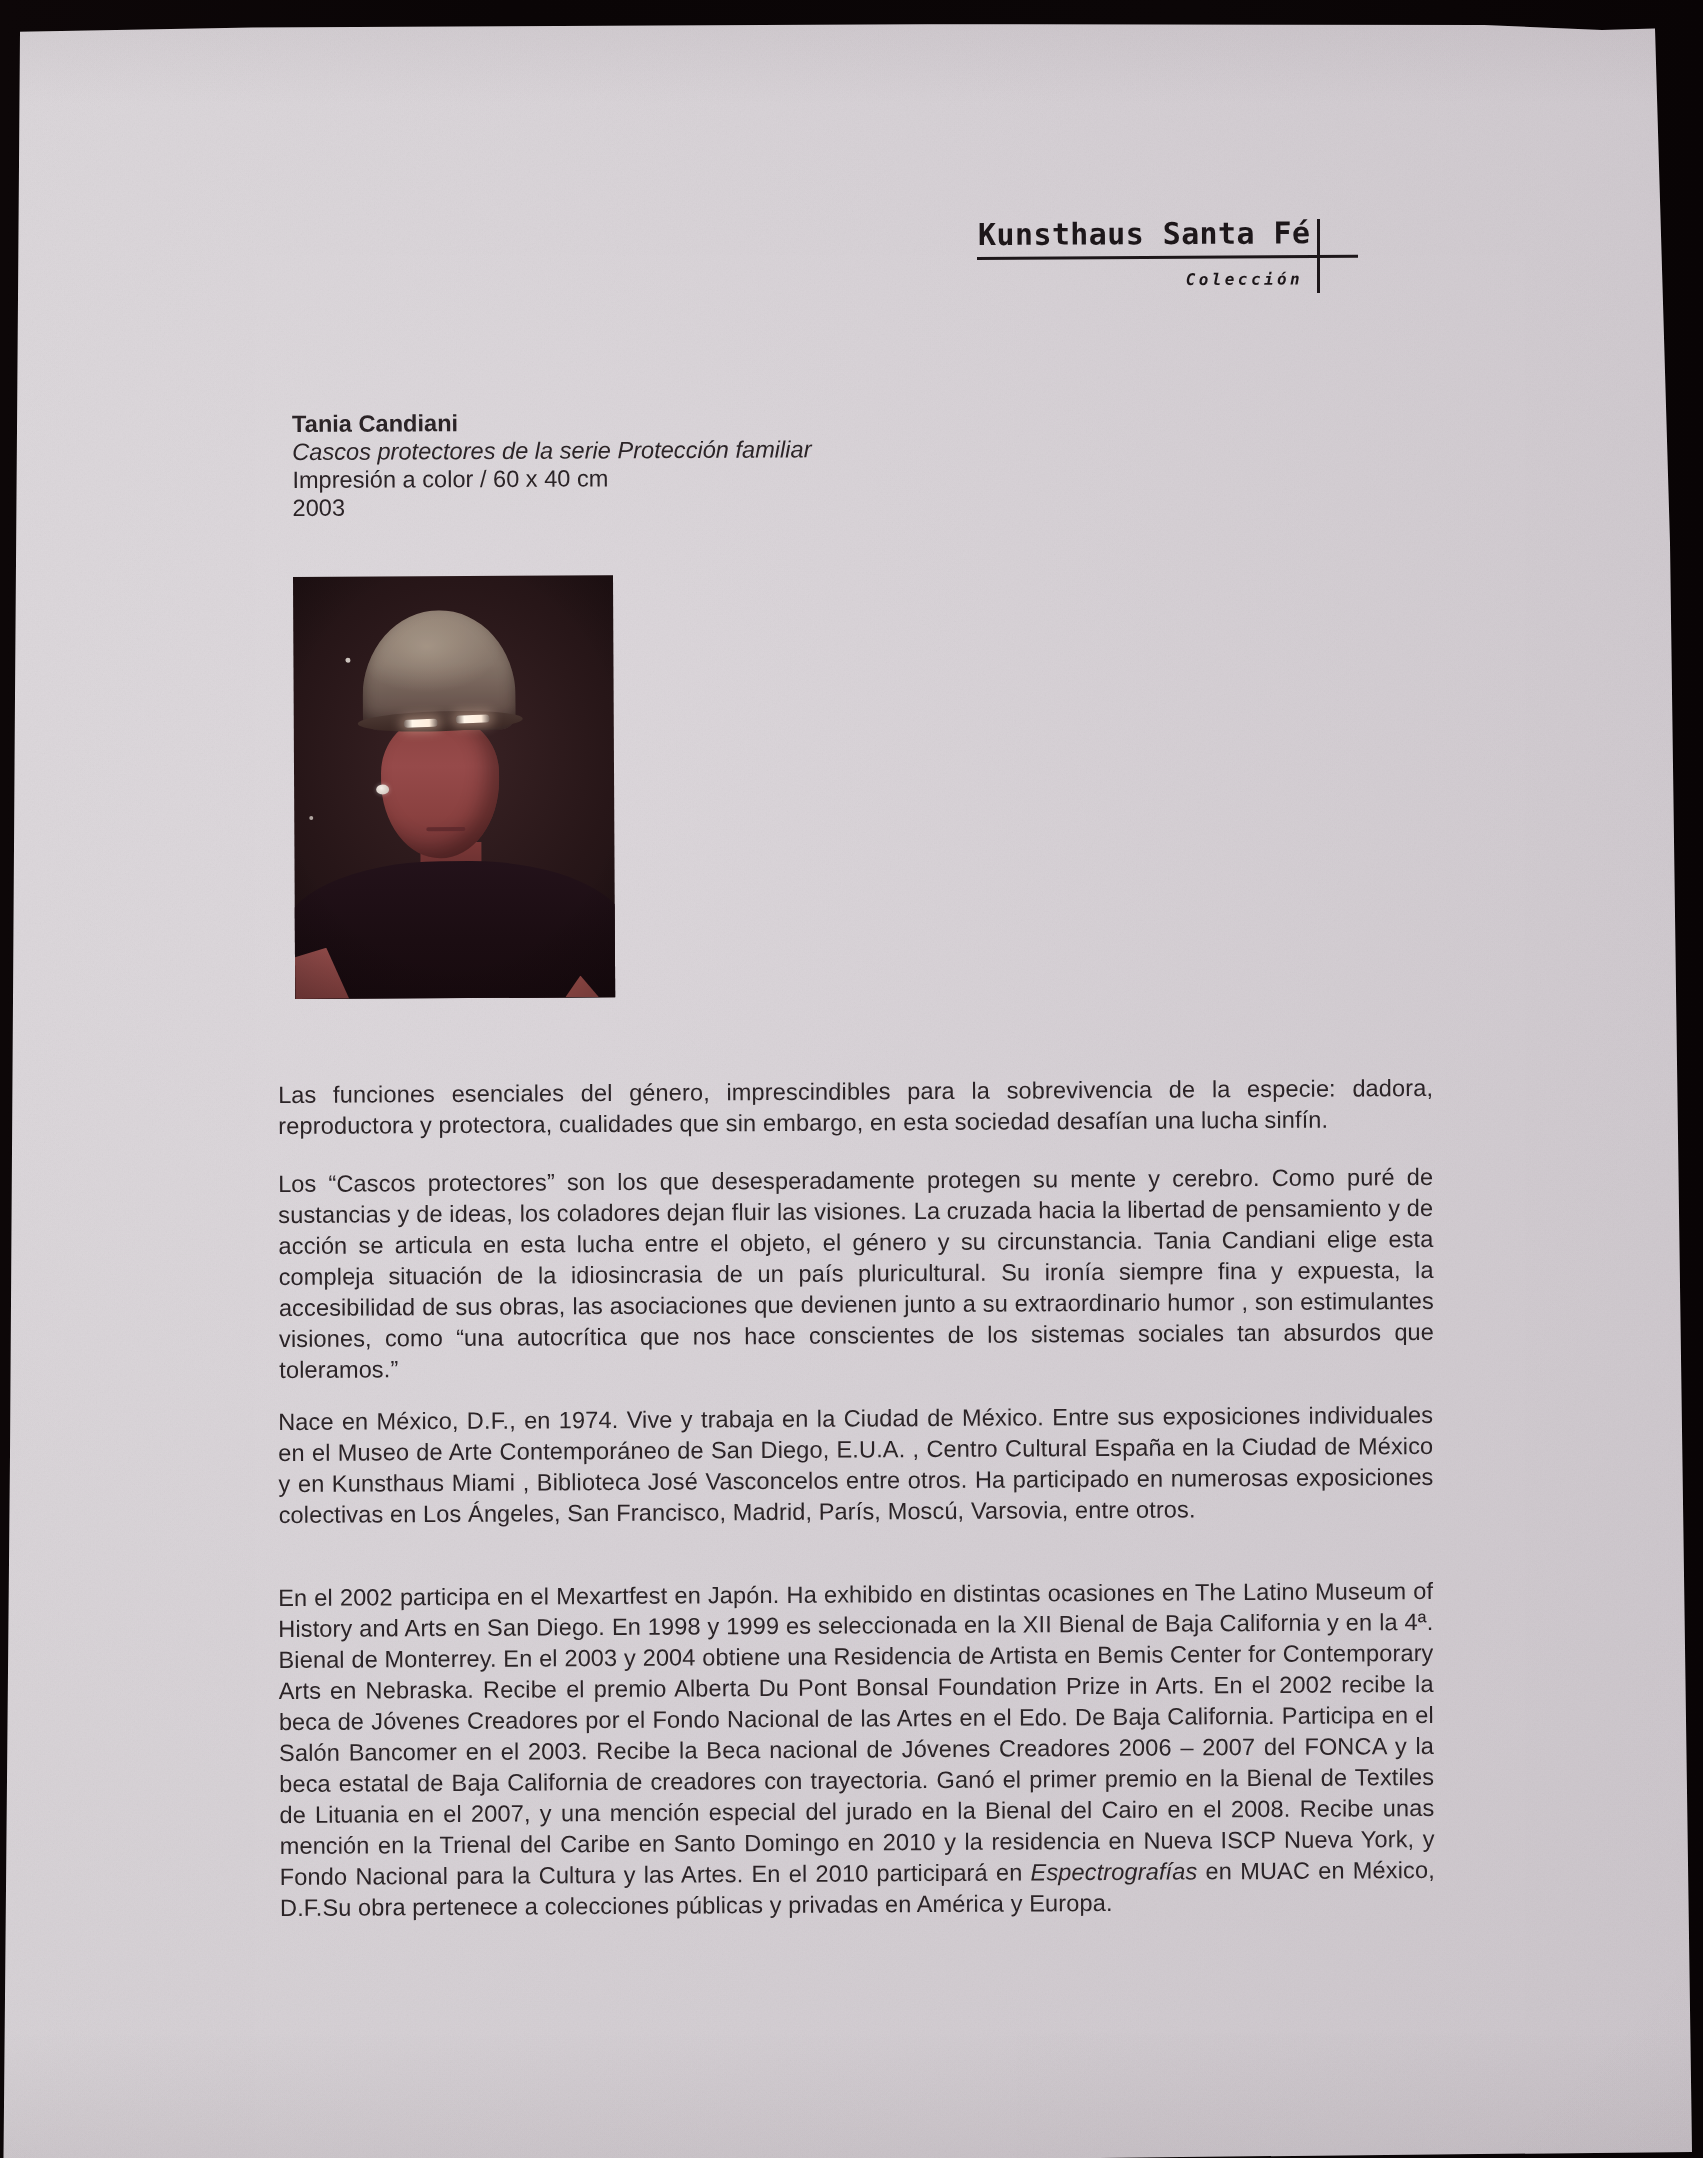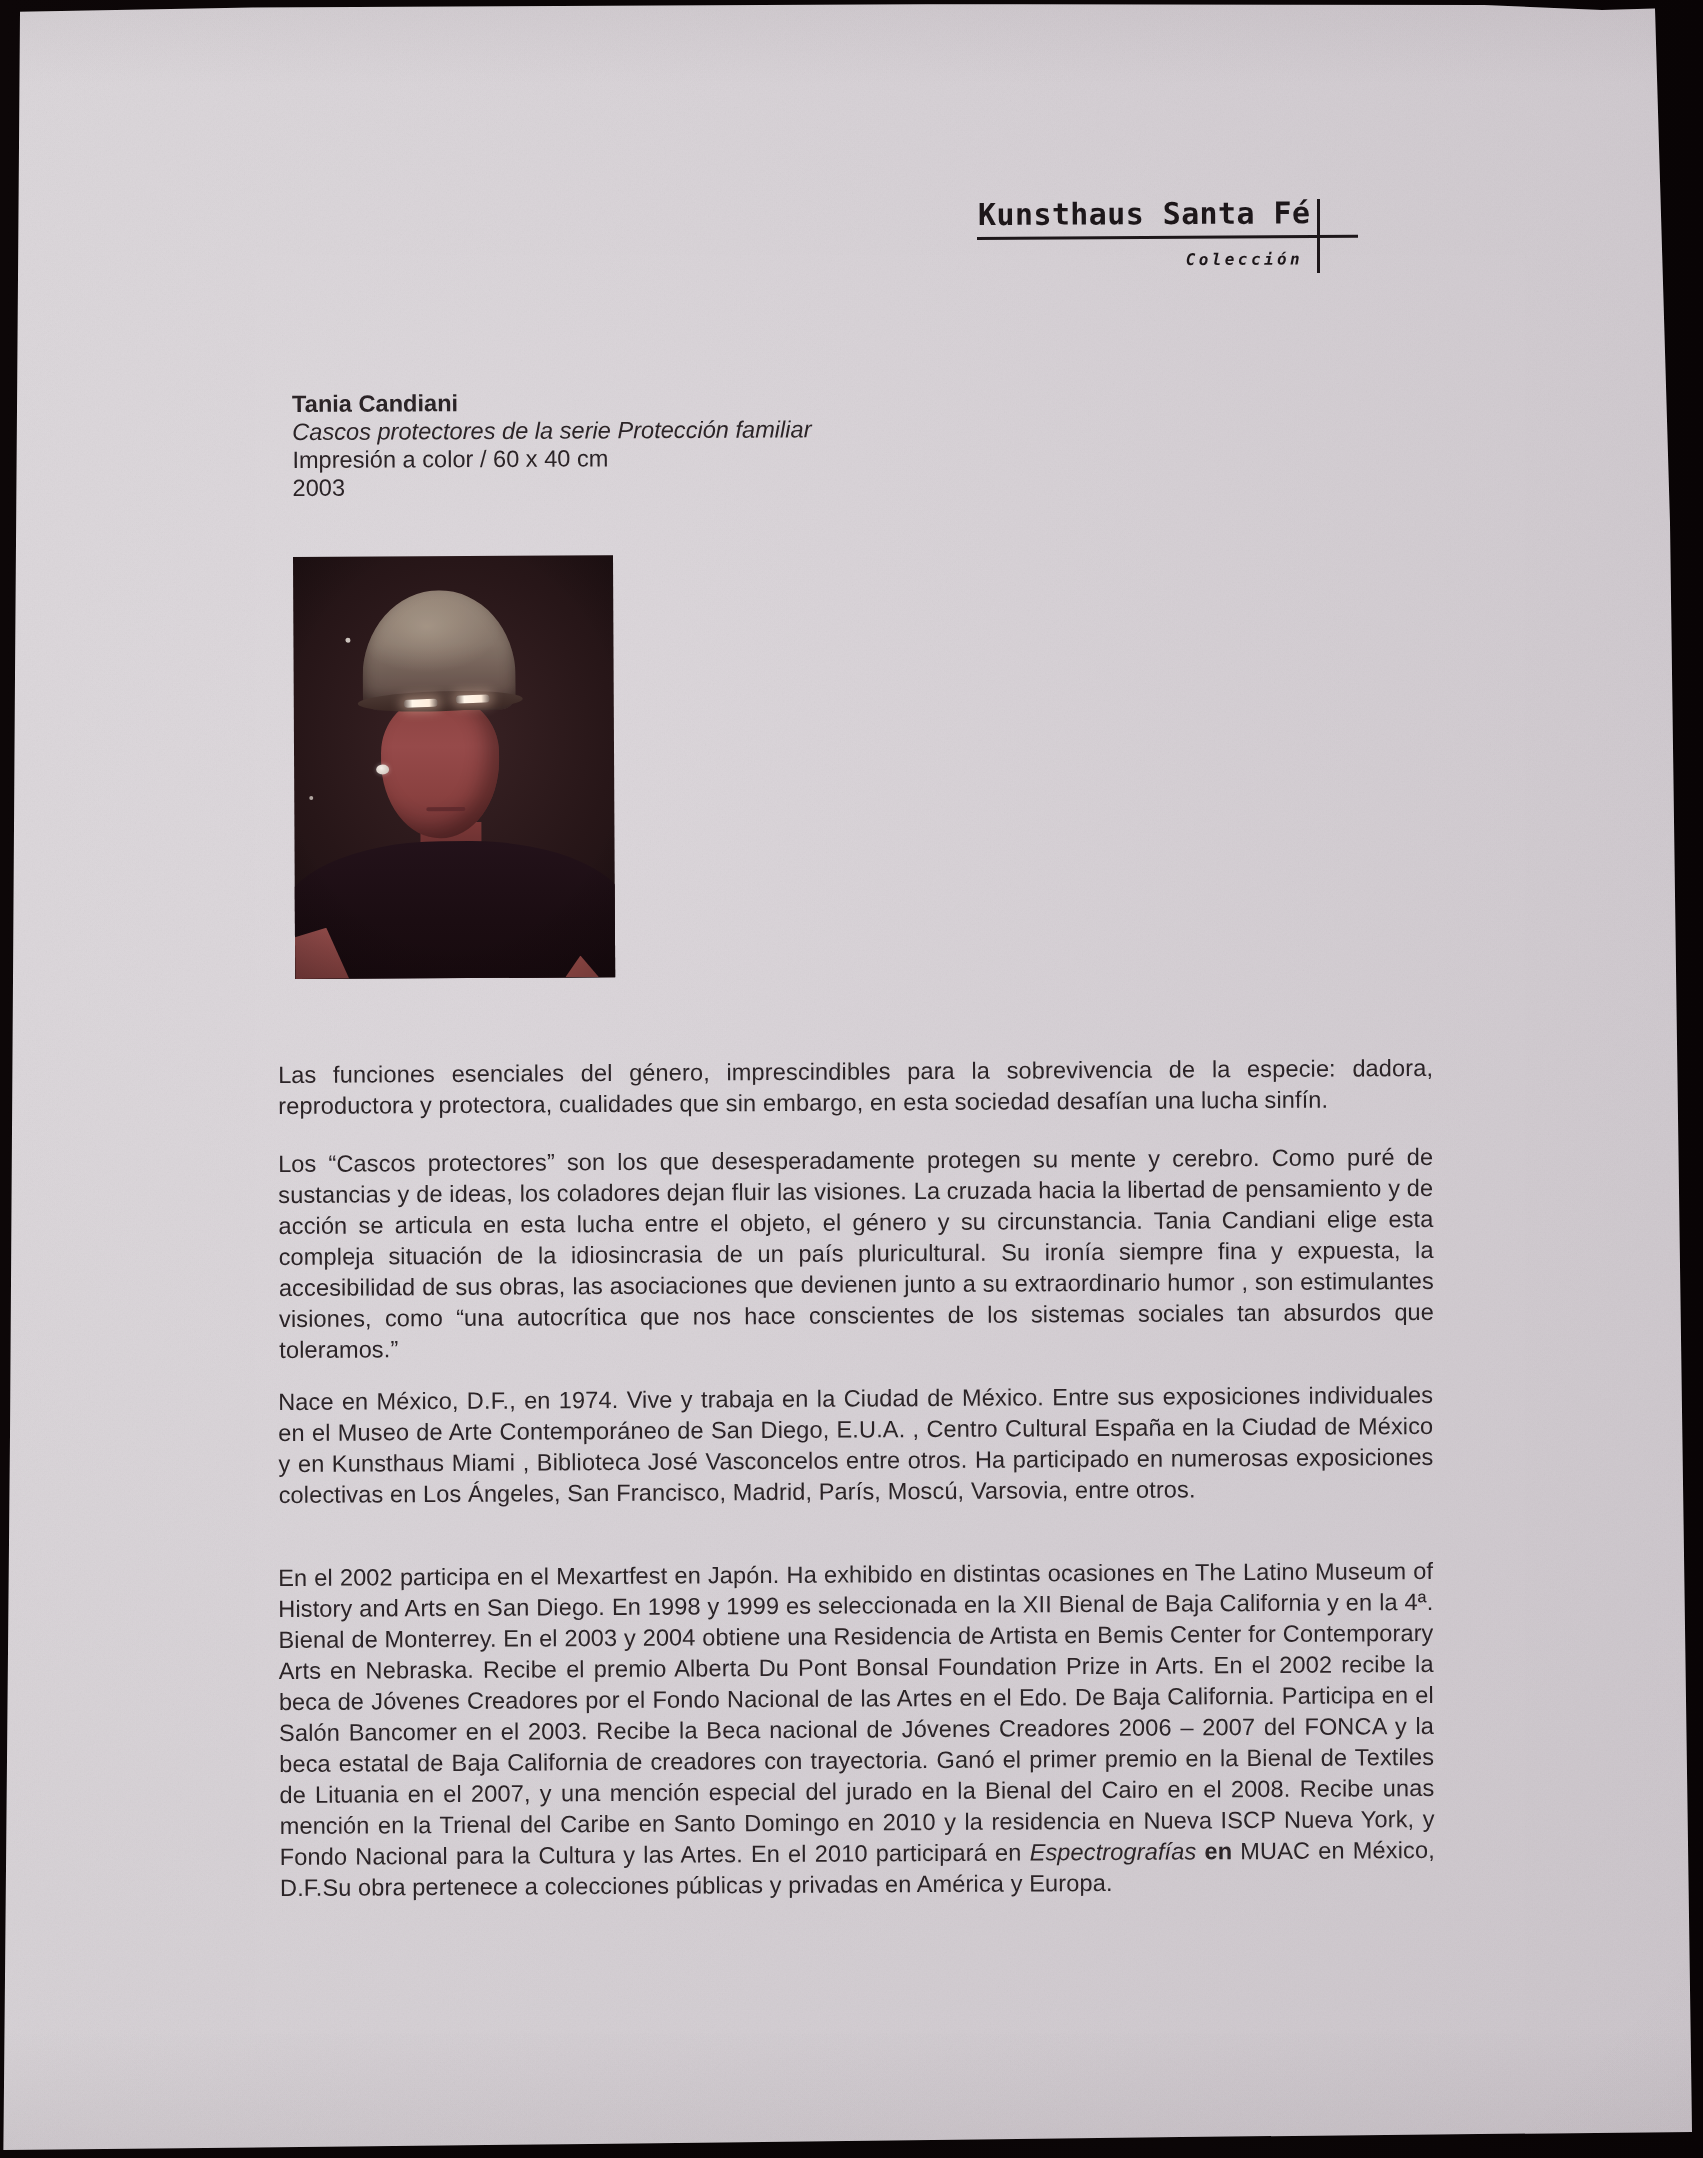--- a/index.html
+++ b/index.html
@@ -23,20 +23,21 @@
     inset: 0;
     background:
       radial-gradient(ellipse 140% 120% at 30% 35%, rgba(255,255,255,0.06), rgba(0,0,0,0.05) 90%),
       linear-gradient(100deg, var(--paper_hi) 0%, var(--paper) 45%, var(--paper_lo) 100%);
     clip-path: polygon(
       20px 11.8px, 253px 7.6px, 928px 4.2px, 1484px 5px, 1602px 10px, 1655px 8.4px,
       1670px 523px, 1680px 1265px, 1692px 2132px,
       1181px 2137px, 590px 2144px, 3.4px 2150px,
       10px 1434px, 15px 675px
     );
+    margin-top: 20px;
   }
   .paper-shade {
     position: absolute;
     inset: 0;
     background:
       radial-gradient(ellipse 120% 110% at 45% 45%, rgba(0,0,0,0) 60%, rgba(40,20,30,0.07) 100%),
       linear-gradient(180deg, rgba(60,40,50,0.05) 0%, rgba(0,0,0,0) 4%, rgba(0,0,0,0) 94%, rgba(60,40,50,0.06) 100%);
     pointer-events: none;
   }
   .noise-svg {
@@ -211,21 +212,21 @@
     margin: 0;
     font-size: 23.6px;
     line-height: 31px;
     letter-spacing: 0.1px;
     color: var(--ink);
     text-align: justify;
     transform: rotate(-0.35deg);
     transform-origin: 0 0;
   }
   .bodytext p em { font-style: italic; }
-  .bodytext p b  { font-weight: bold; }
+  .bodytext p b  { font-weight: normal; }
   #para1 { top: 1060px; }
   #para2 { top: 1149px; }
   #para3 { top: 1387px; }
   #para4 { top: 1563px; }
 </style>
 </head>
 <body style="--paper: #d8d2d7; --paper_hi: #ddd8dc; --paper_lo: #d2cbd1; --scan_bg: #0b0607; --ink: #2b2427; --ink_dark: #1d171a; --photo_bg: #3a2325; --photo_edge: #190e10; --helmet: #8b7a6e; --face_skin: #8e4644; --shirt: #1b0d12; --eye_glow: #fff6ea;">
 
 <div class="stage">
   <div class="paper">

